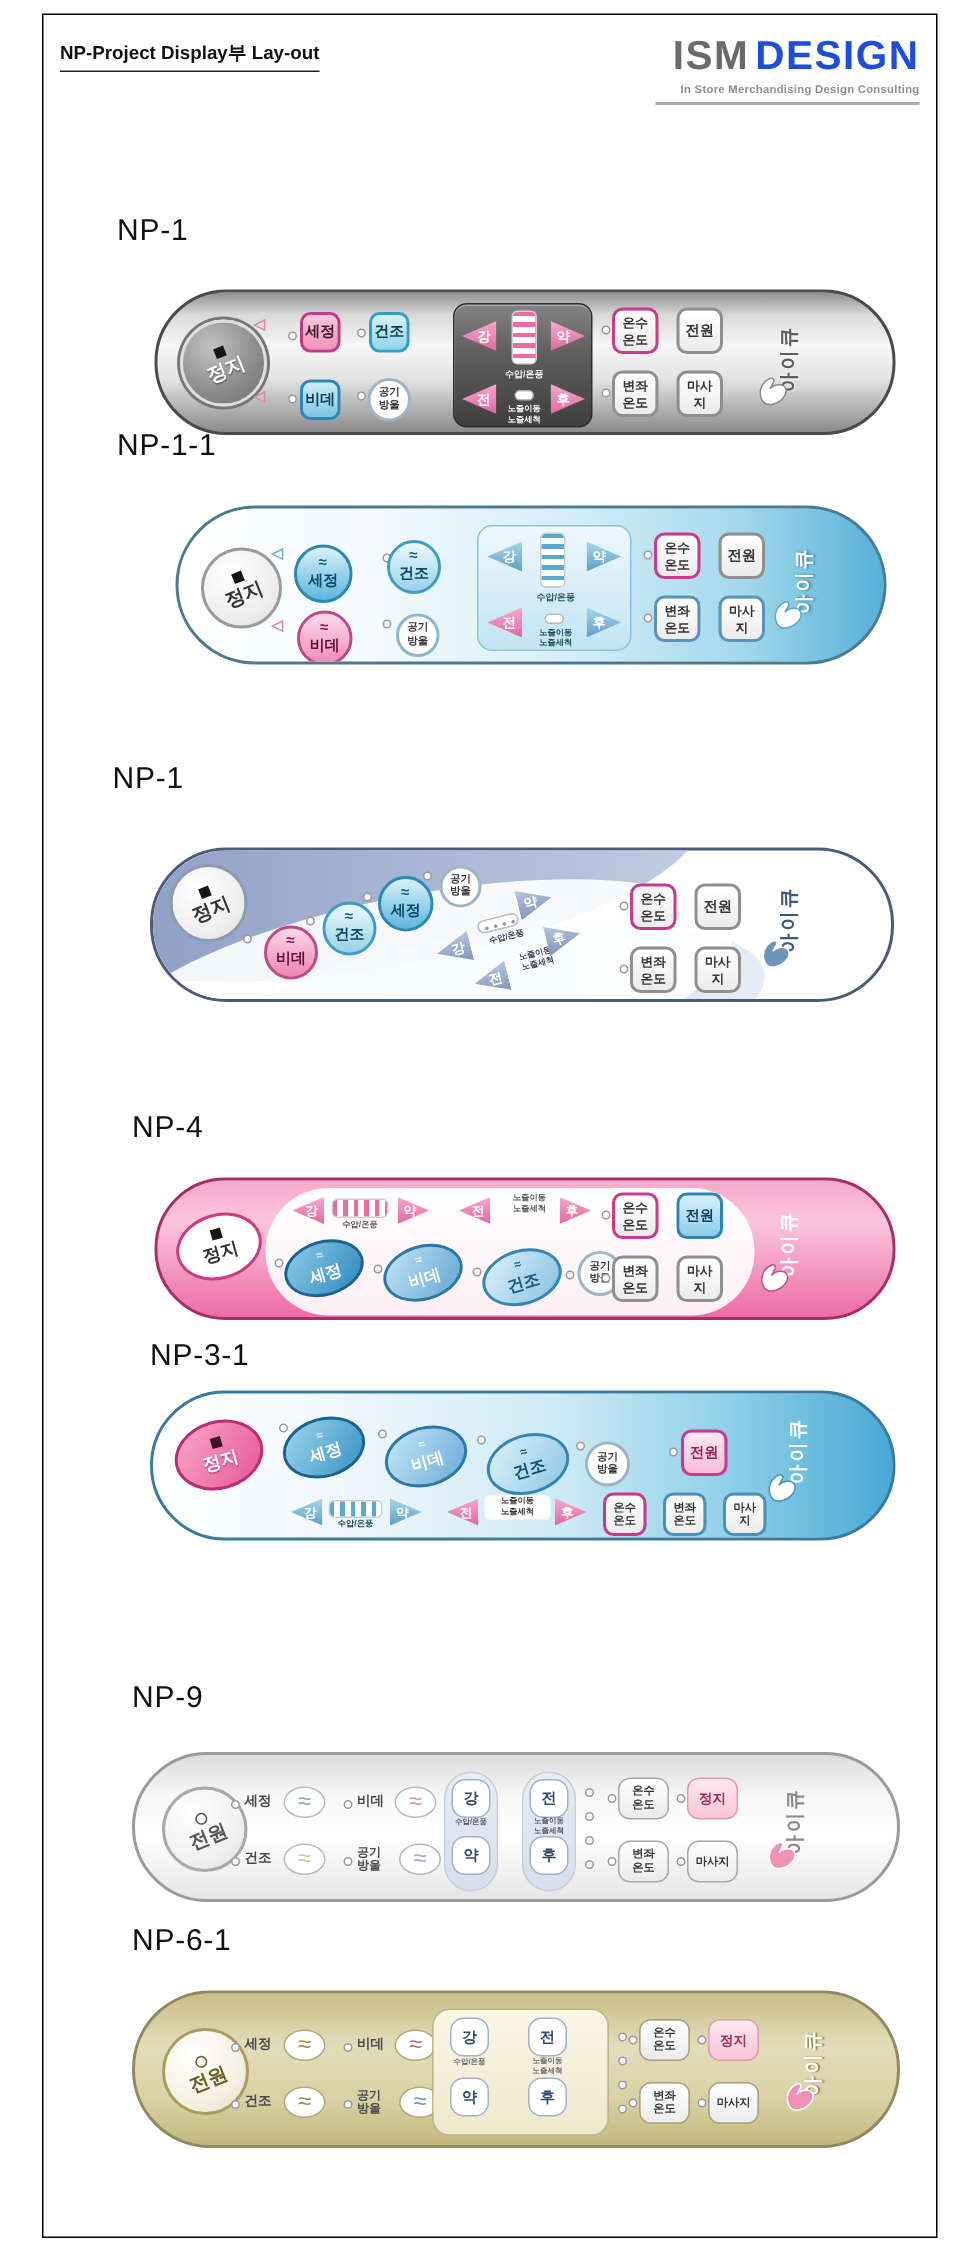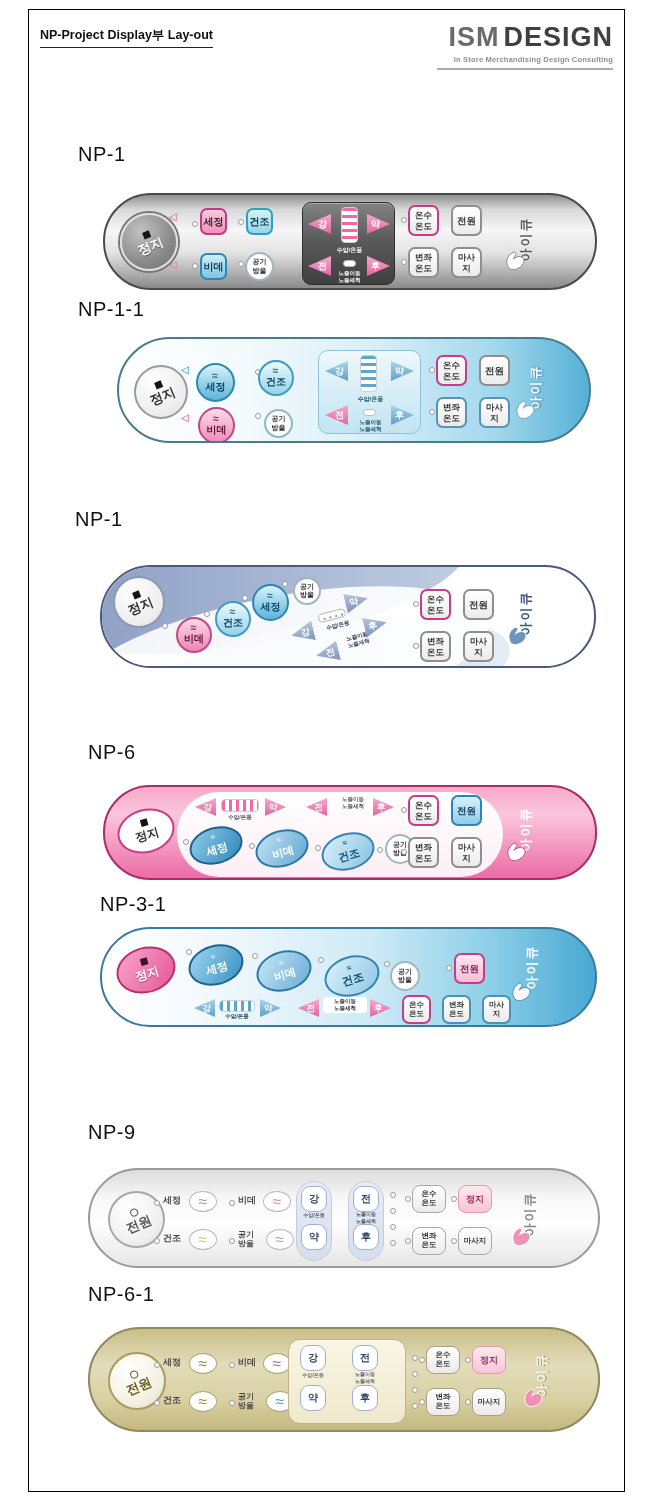--- a/index.html
+++ b/index.html
@@ -3,21 +3,21 @@
 <meta charset="utf-8">
 <style>
 *{margin:0;padding:0;box-sizing:border-box}
 html,body{width:652px;height:1503px}
 body{position:relative;background:#fff;font-family:"Liberation Sans",sans-serif;color:#111;overflow:hidden}
 .frame{position:absolute;left:28px;top:9px;width:597px;height:1483px;border:1.5px solid #000}
 .title{position:absolute;left:40px;top:27px;font-size:12.5px;font-weight:bold;border-bottom:1.5px solid #222;padding-bottom:3px}
 .brandwrap{position:absolute;left:437px;top:24px;width:176px;text-align:right}
 .brandrow{font-size:27px;font-weight:bold;letter-spacing:1px;line-height:1}
 .ism{color:#6a6a6a}
-.design{color:#404040;margin-left:4px}
+.design{color:#1d4ed8;margin-left:4px}
 .tagline{font-size:7.5px;font-weight:bold;color:#8e8e8e;margin-top:4px;letter-spacing:.2px}
 .brandline{height:2px;background:#aaa;margin-top:4px}
 .sechead{position:absolute;font-size:20px;font-weight:normal;letter-spacing:.5px}
 .remote{position:absolute;overflow:hidden}
 .cbtn{position:absolute;border-radius:50%;display:flex;align-items:center;justify-content:center;text-align:center}
 .rot{transform:rotate(-22deg);display:flex;flex-direction:column;align-items:center;gap:2px;line-height:1;font-weight:bold}
 .sqicon{width:7px;height:7px;background:#151515}
 .sq{position:absolute;width:31px;height:31px;border-radius:7px;background:linear-gradient(180deg,#ffffff,#ebebeb);border:2px solid #8f8f8f;display:flex;align-items:center;justify-content:center;text-align:center;font-weight:bold;font-size:8.5px;line-height:1.18;color:#333;white-space:pre-line}
 .sq.pk{border-color:#c73a8c}
 .led{position:absolute;width:6px;height:6px;border-radius:50%;background:#fff;border:1px solid #999}
@@ -106,21 +106,21 @@
   <div class="sq" style="left:303px;top:52px"><span>변좌
 온도</span></div>
   <div class="sq" style="left:346px;top:52px"><span>마사
 지</span></div>
   <div class="vlogo" style="left:389px;top:36px;color:#5d5d5d;text-shadow:0 0 2px #fff">아이큐</div>
   <svg class="hand" style="left:399px;top:55px" width="24" height="22" viewBox="0 0 24 22">
       <path d="M3.5 15.5 C1.5 10 4.5 4.5 9 2.5 C11.5 1.5 12.8 3.2 11.2 5.8 L9.2 9.2 C12.5 5.8 18.5 5.5 19.8 9.2 C21.2 13.2 16.5 18.5 10.5 19.6 C7 20.2 4.5 18.4 3.5 15.5 Z" style="fill:#fff;stroke:#8a8a8a;stroke-width:1"></path>
     </svg>
 </div>
 
-<div class="sechead" style="left:78px;top:298px">NP-1-1</div>
+<div class="sechead" style="left:78px;top:286px">NP-1-1</div>
 
 <div class="remote" style="left:117px;top:337px;width:474px;height:106px;border-radius:53px;background:linear-gradient(90deg,#ffffff 0%,#f2fafd 28%,#d6eef8 55%,#a3d8ec 80%,#55b0d6 100%);border:2px solid #4a7a90">
   <div class="cbtn" style="left:15px;top:26px;width:54px;height:54px;background:radial-gradient(circle at 35% 30%,#ffffff,#ececec 70%,#d8d8d8);border:2px solid #9a9a9a">
     <span class="rot">
         <span class="sqicon"></span>
         <span style="color:#333;font-size:13px">정지</span>
       </span>
   </div>
   <span class="outicon" style="left:62px;top:26px;color:#6ab4d4">◁</span>
   <span class="outicon" style="left:62px;top:74px;color:#e084b0">◁</span>
@@ -230,21 +230,21 @@
   <div class="sq" style="left:318px;top:64px"><span>변좌
 온도</span></div>
   <div class="sq" style="left:361px;top:64px"><span>마사
 지</span></div>
   <div class="vlogo" style="left:392px;top:38px;color:#3c5a80">아이큐</div>
   <svg class="hand" style="left:404px;top:58px" width="24" height="22" viewBox="0 0 24 22">
       <path d="M3.5 15.5 C1.5 10 4.5 4.5 9 2.5 C11.5 1.5 12.8 3.2 11.2 5.8 L9.2 9.2 C12.5 5.8 18.5 5.5 19.8 9.2 C21.2 13.2 16.5 18.5 10.5 19.6 C7 20.2 4.5 18.4 3.5 15.5 Z" style="fill:#6c94bc;stroke:#fff;stroke-width:1"></path>
     </svg>
 </div>
 
-<div class="sechead" style="left:88px;top:741px">NP-6</div>
+<div class="sechead" style="left:88px;top:741px">NP-4</div>
 
 <div class="remote" style="left:103px;top:785px;width:494px;height:95px;border-radius:47px;background:linear-gradient(180deg,#f7a9ca 0%,#fac6db 30%,#ec6ba6 100%);border:2px solid #a82c68">
   <div class="decor" style="left:72px;top:5px;width:326px;height:85px;border-radius:42px;background:linear-gradient(180deg,#ffffff,#fdeff5)"></div>
   <div class="oval" style="left:12px;top:22px;width:58px;height:44px;background:#fff;border:2.5px solid #cc3a86">
     <span class="sqicon"></span>
       <span style="font-size:12px;color:#333">정지</span>
   </div>
   <div class="arr L pk-a" style="left:90px;top:11px;width:21px;height:18px;font-size:8.5px">
       <span>강</span>
     </div>

